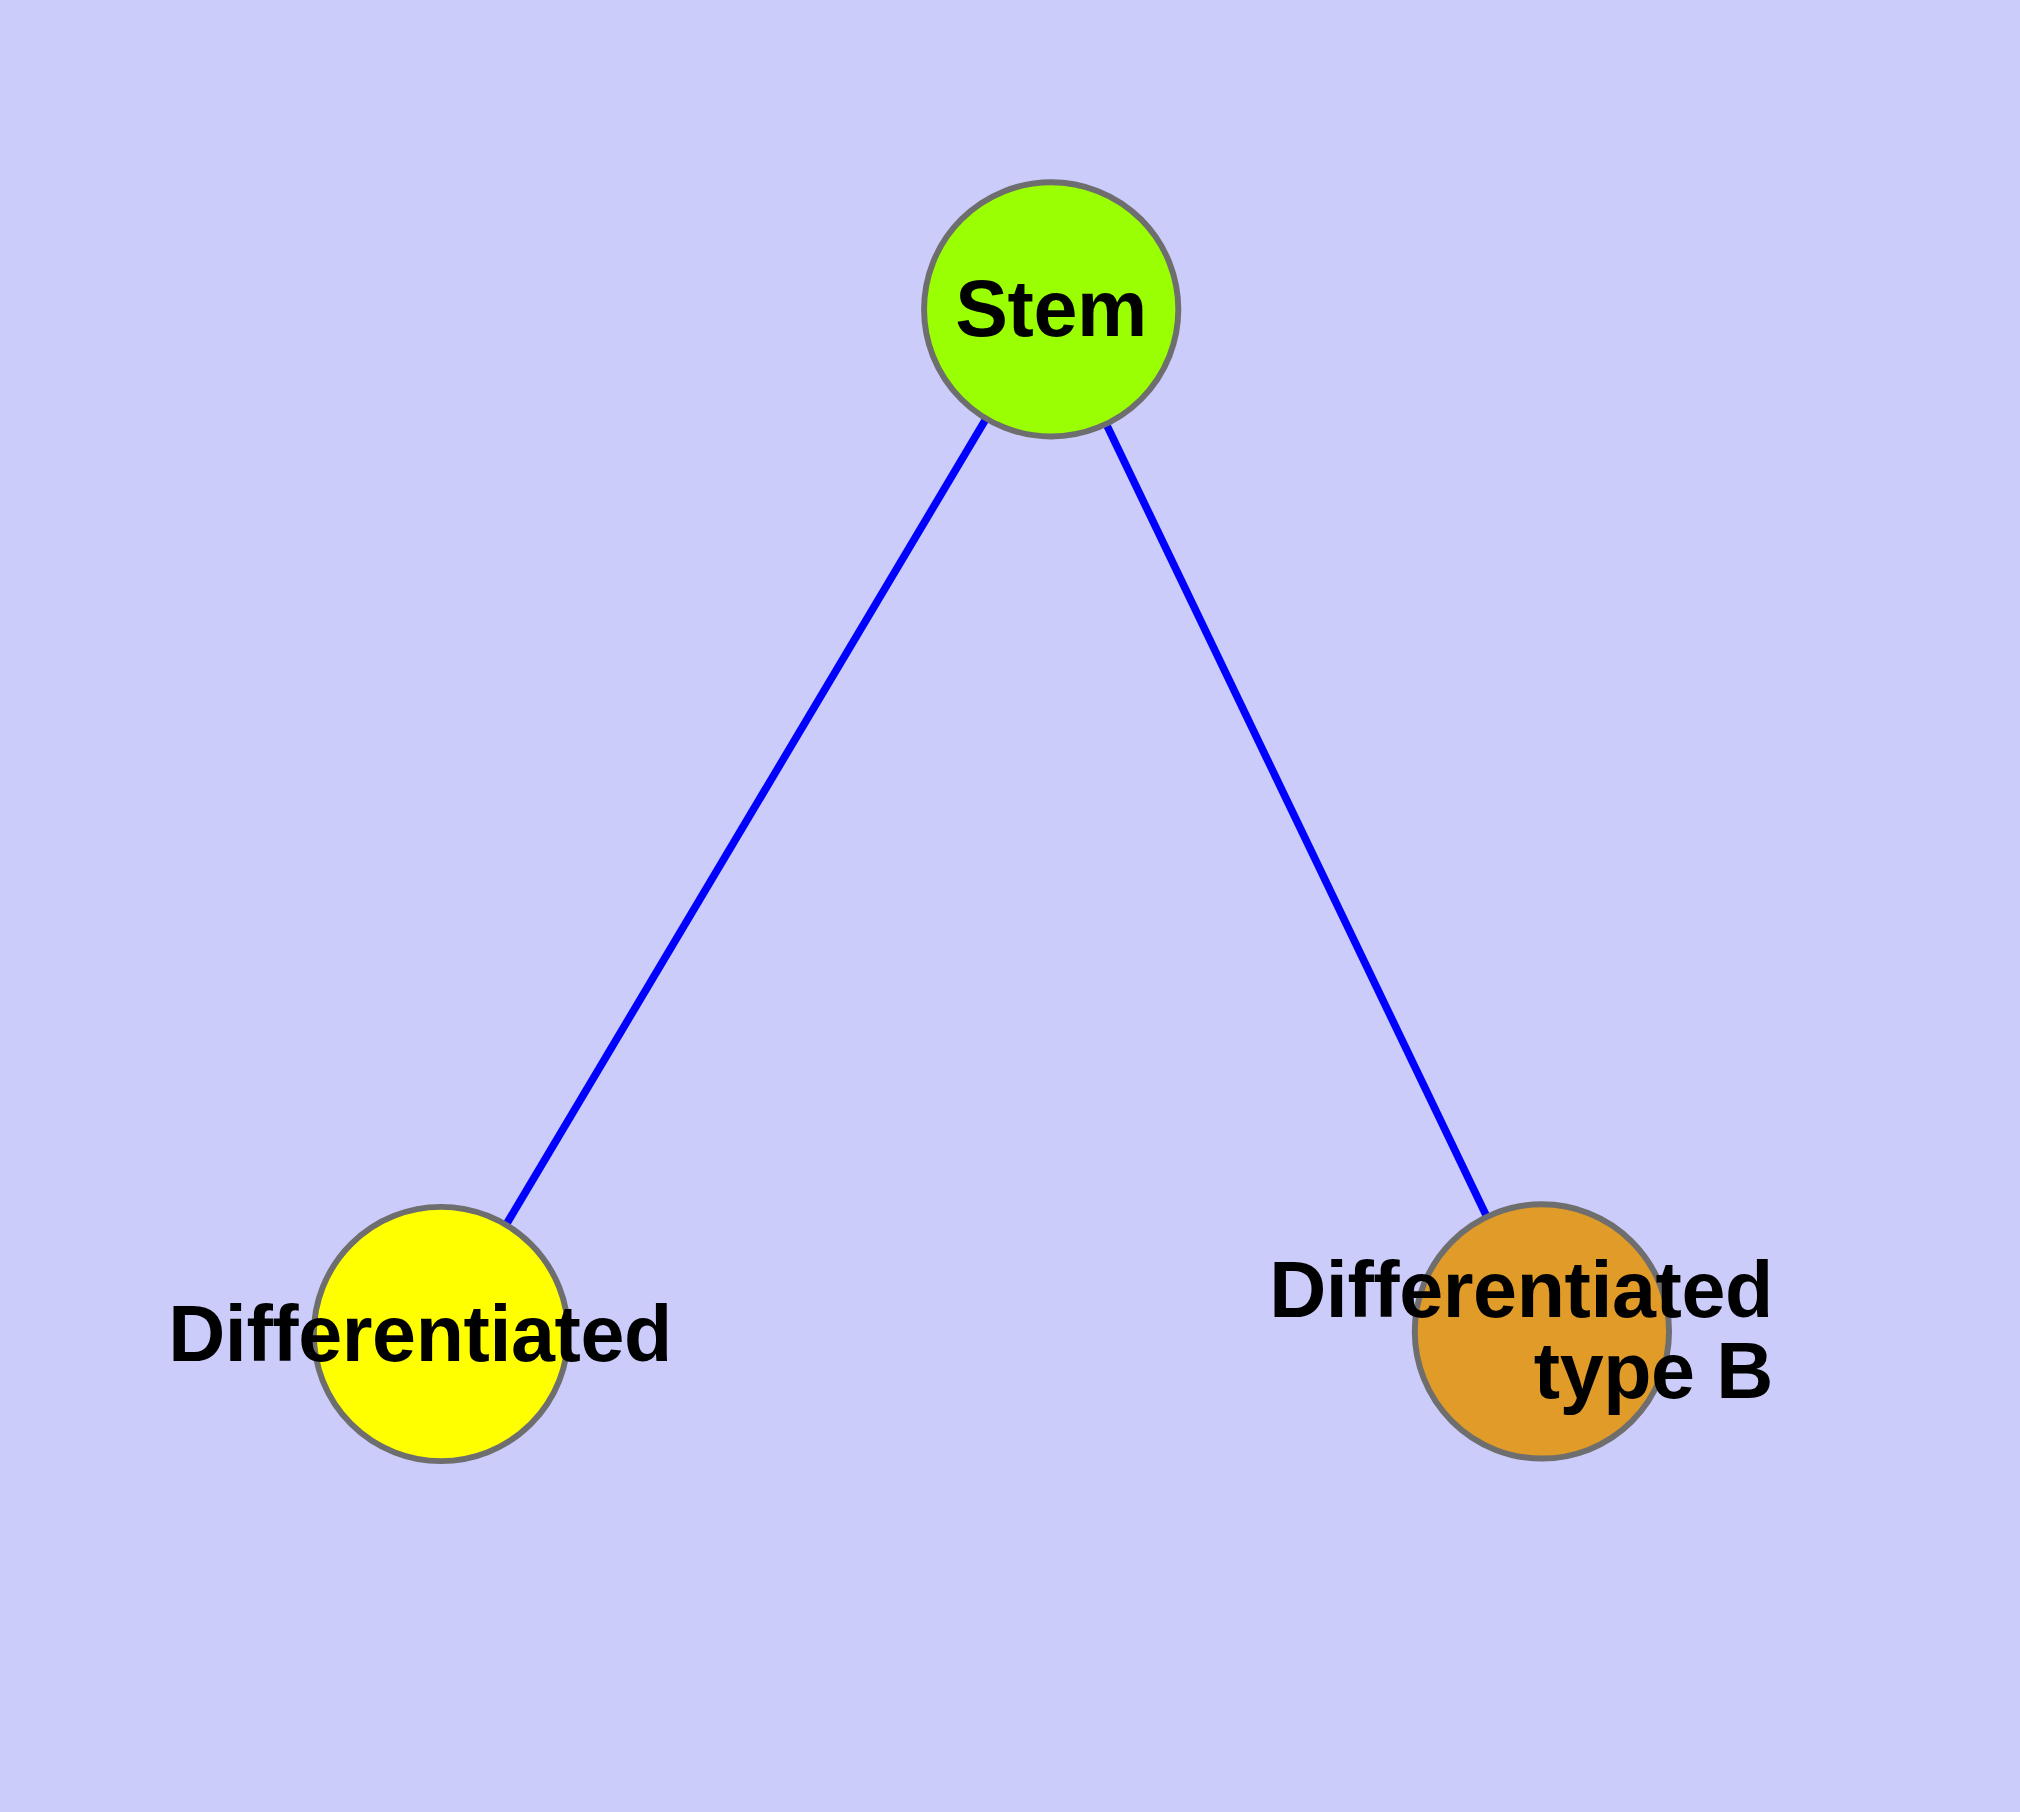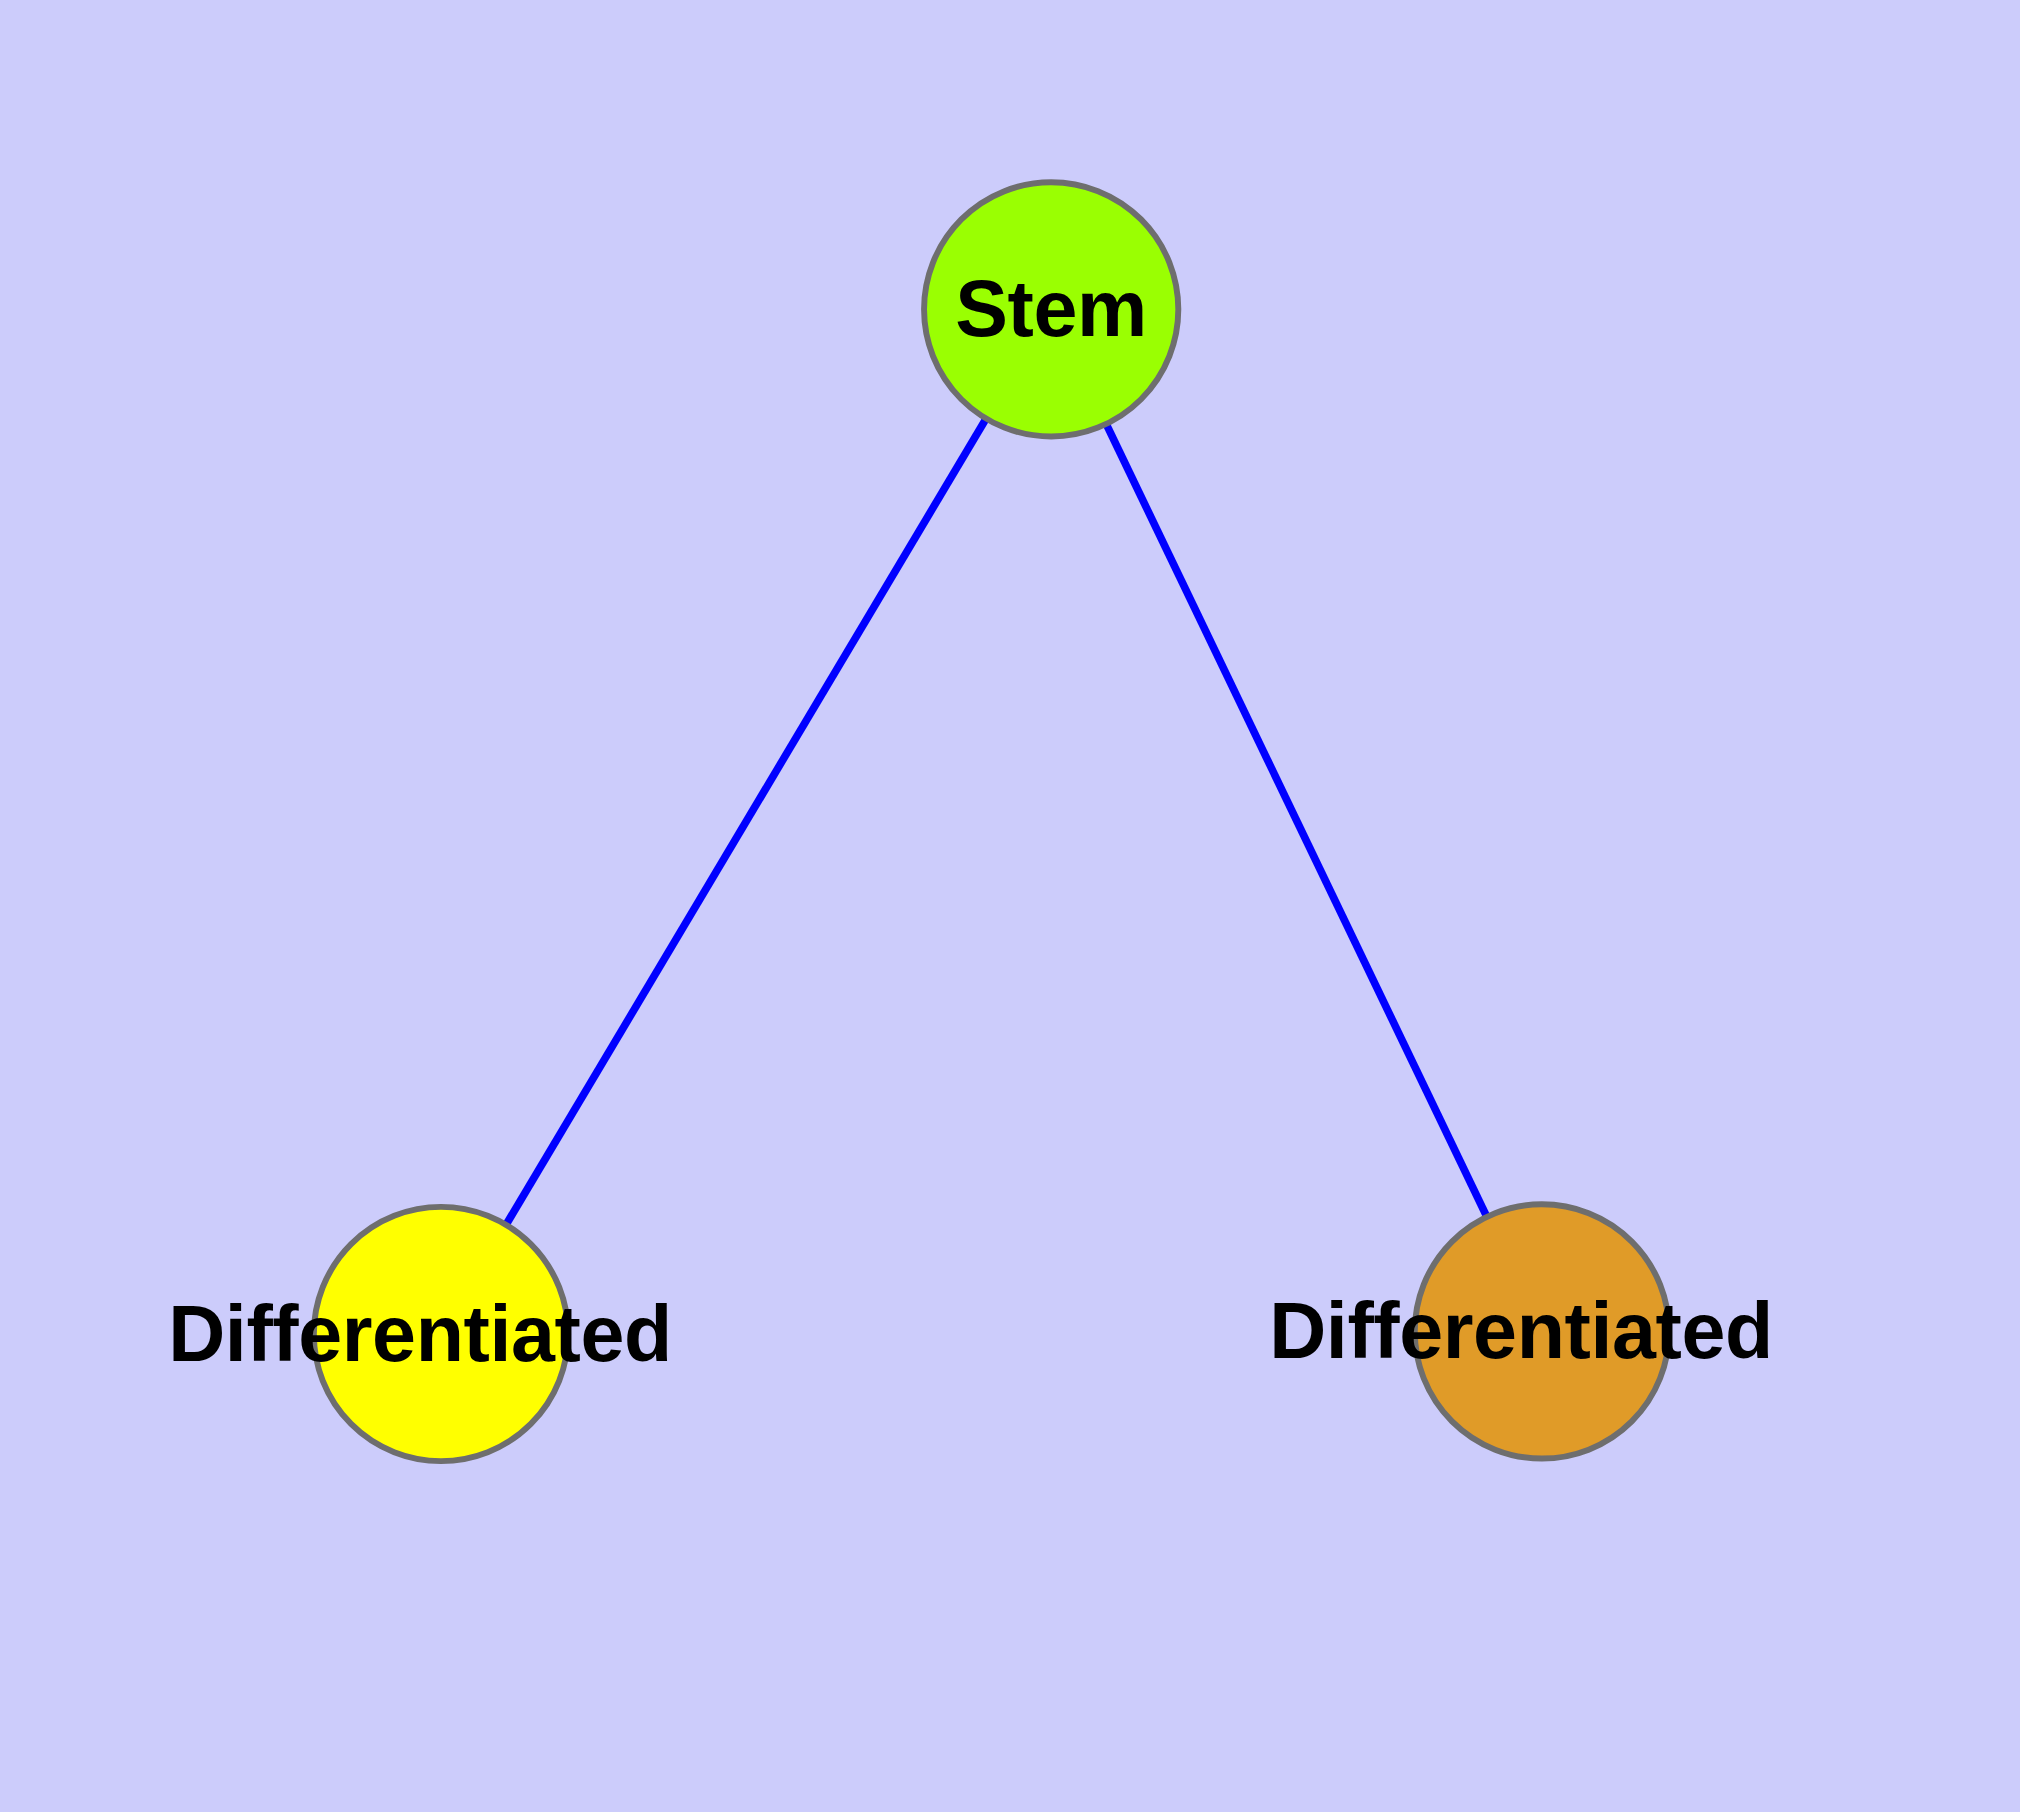--- a/index.html
+++ b/index.html
@@ -57,16 +57,17 @@
   <div class="node-label" style="left:1051px; top:309px;">
     <div>Stem</div>
   </div>
 
   <div class="node-label" style="left:420px; top:1334px;">
     <div>Differentiated</div>
   </div>
 
   <div class="node-label" style="left:1521px; top:1331px;">
     <div>Differentiated</div>
+    <div>type B</div>
   </div>
 
 </div>
 
 
 </body></html>

